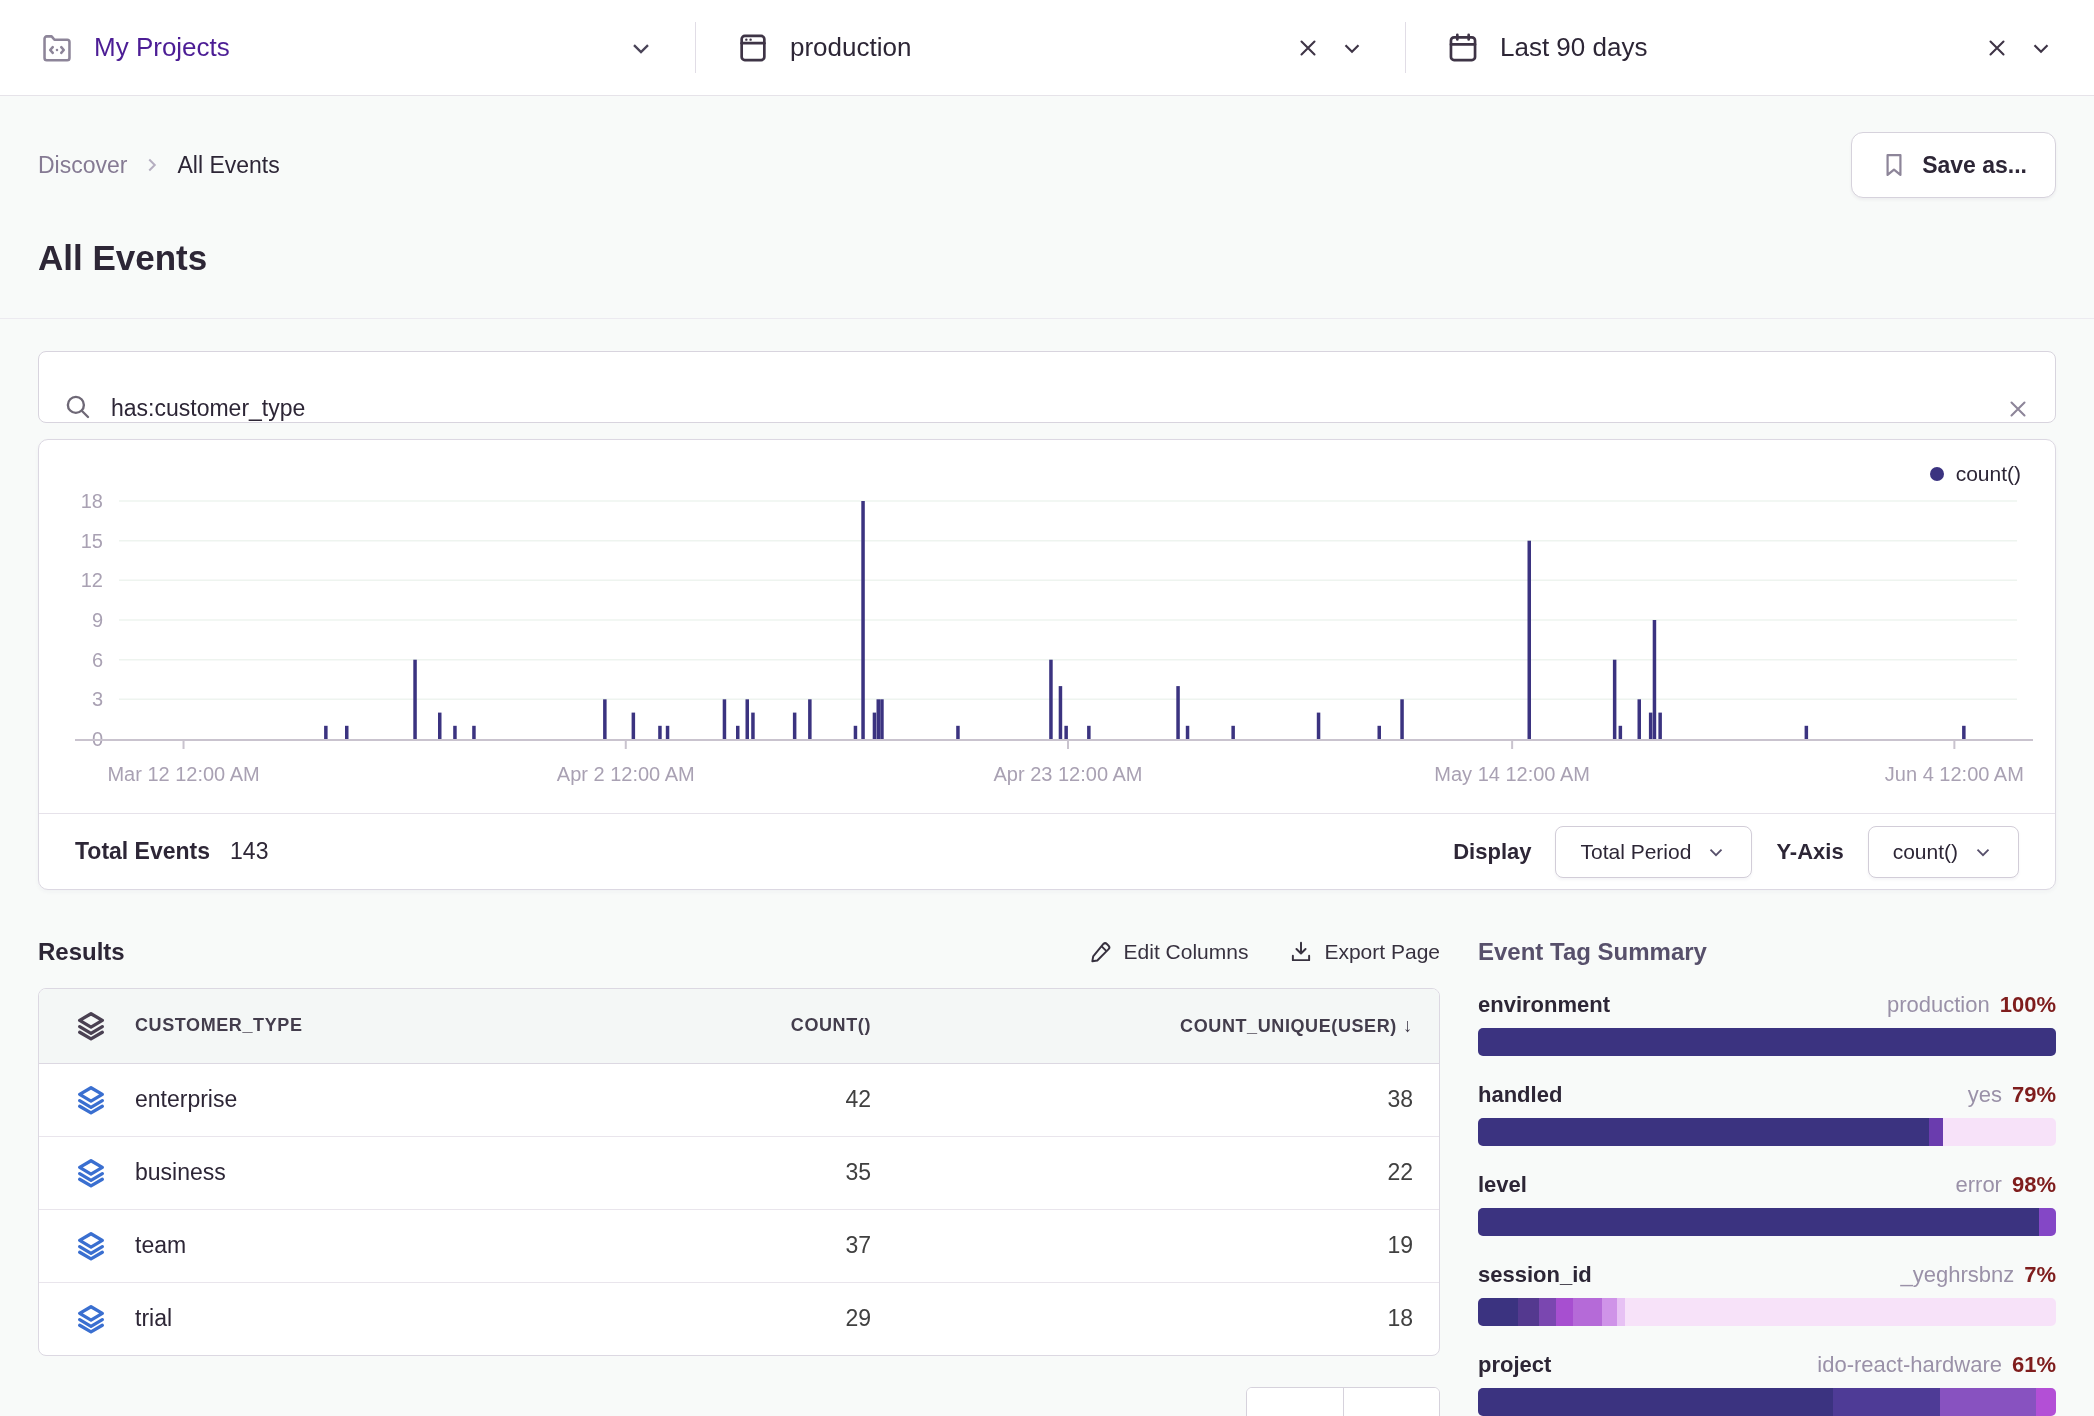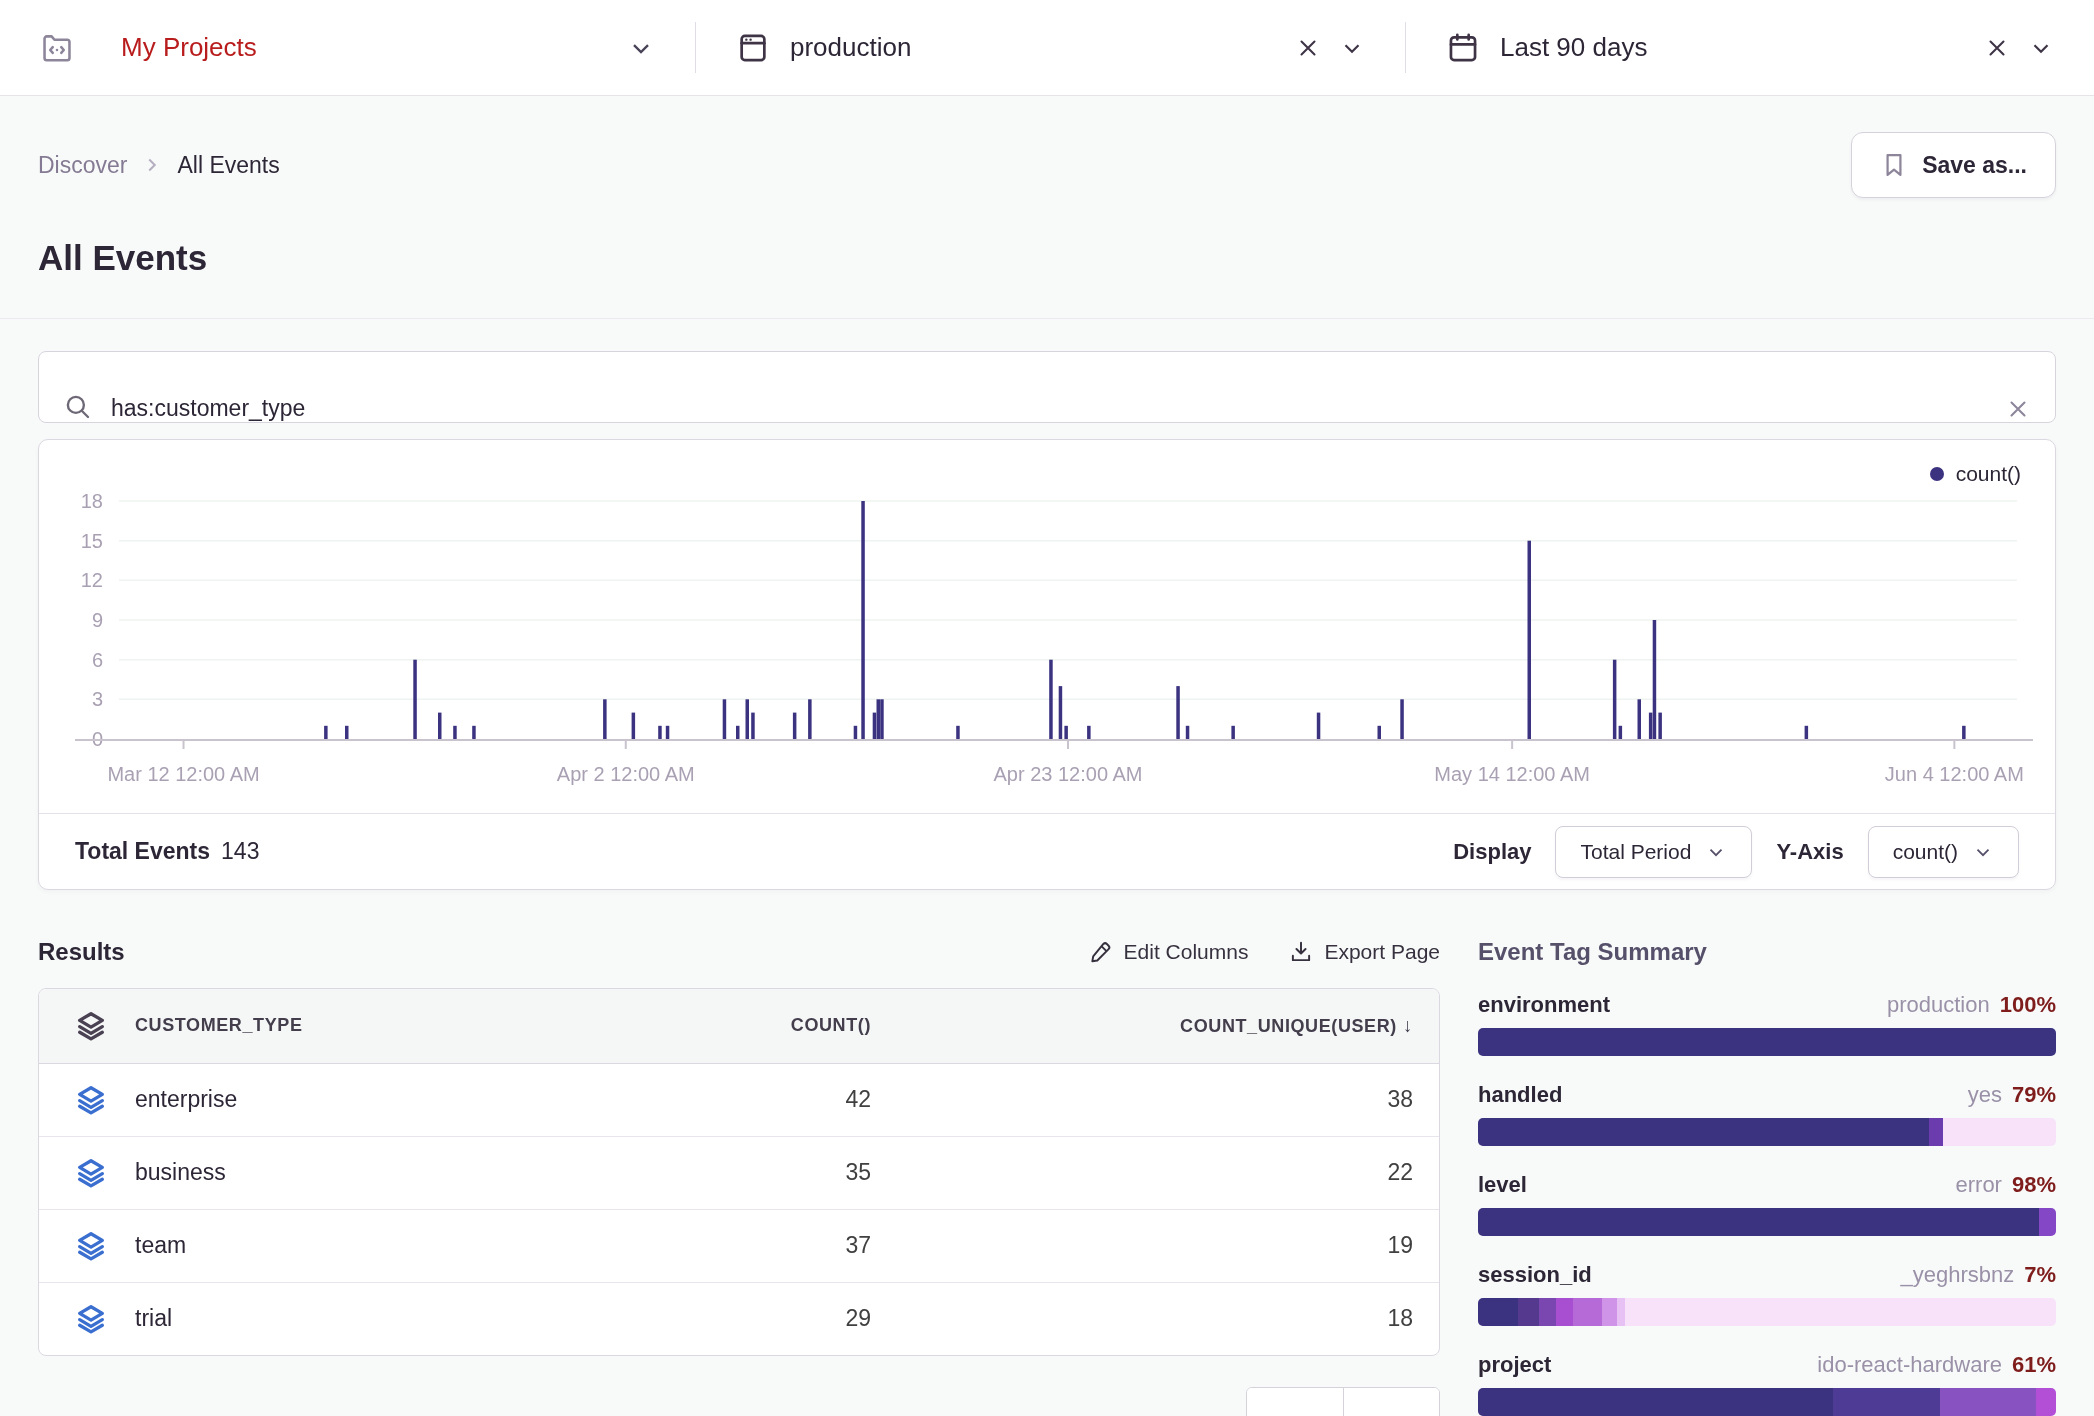--- a/index.html
+++ b/index.html
@@ -10,21 +10,21 @@
   }
   
   .topbar { height:96px; background:#fff; border-bottom:1px solid #e6e3e9;
             display:flex; align-items:stretch; }
   .tb-sec { display:flex; align-items:center; gap:20px; padding:0 40px; }
   .tb-sec.projects { width:695px; }
   .tb-sec.env { width:709px; }
   .tb-sec.date { flex:1; }
   .tb-divider { width:1px; background:#e1dde6; margin:22px 0; }
   .tb-label { font-size:26px; color:#2d2636; }
-  .tb-label.muted { color:#b91c1c;margin-left:27px; }
+  .tb-label.muted { color:#4c1d95; }
   .tb-grow { flex:1; }
   .icon { display:inline-flex; align-items:center; justify-content:center; }
   .tb-ctrl { display:inline-flex; align-items:center; gap:18px; }
   
   .page-header { padding:36px 38px 40px 38px; border-bottom:1px solid #eceaf0; }
   .crumb-row { display:flex; align-items:center; }
   .breadcrumb { display:flex; align-items:center; gap:14px; font-size:23px; }
   .crumb-link { color:#857a93; cursor:pointer; }
   .crumb-current { color:#2d2636; }
   .saveas-btn { margin-left:auto; background:#fff; border:1px solid #d6d2dc; border-radius:12px;
@@ -39,21 +39,21 @@
     font-family:inherit; background:transparent; }
   .clear-x { cursor:pointer; }
   
   .chart-card { margin-top:16px; background:#fff; border:1px solid #dcd8e2; border-radius:10px;
     box-shadow:0 2px 4px rgba(60,50,90,.04); }
   .chart-area { position:relative; height:373px; }
   .legend { position:absolute; top:22px; right:34px; display:flex; align-items:center; gap:12px;
     font-size:21px; color:#2d2636; }
   .legend-dot { width:14px; height:14px; border-radius:50%; }
   .chart-footer { border-top:1px solid #e6e2ea; height:76px; display:flex; align-items:center;
-    padding:0 36px; gap:15px; }
+    padding:0 36px; gap:24px; }
   .tot-label { font-size:23px; font-weight:700; }
   .tot-val { font-size:23px; margin-left:-4px; }
   .foot-right { margin-left:auto; display:flex; align-items:center; gap:24px; }
   .foot-lab { font-size:22px; font-weight:700; }
   .drop-btn { background:#fff; border:1px solid #d2cdd8; border-radius:8px; height:52px;
     padding:0 24px; display:inline-flex; align-items:center; gap:14px; font-size:21px;
     color:#2d2636; box-shadow:0 2px 3px rgba(60,50,90,.05); cursor:pointer; }
   svg text.ax { font-family:"Liberation Sans",sans-serif; font-size:20px; fill:#a9a1b3; }
   
   .results-section { display:flex; margin-top:48px; gap:38px; align-items:flex-start; }

